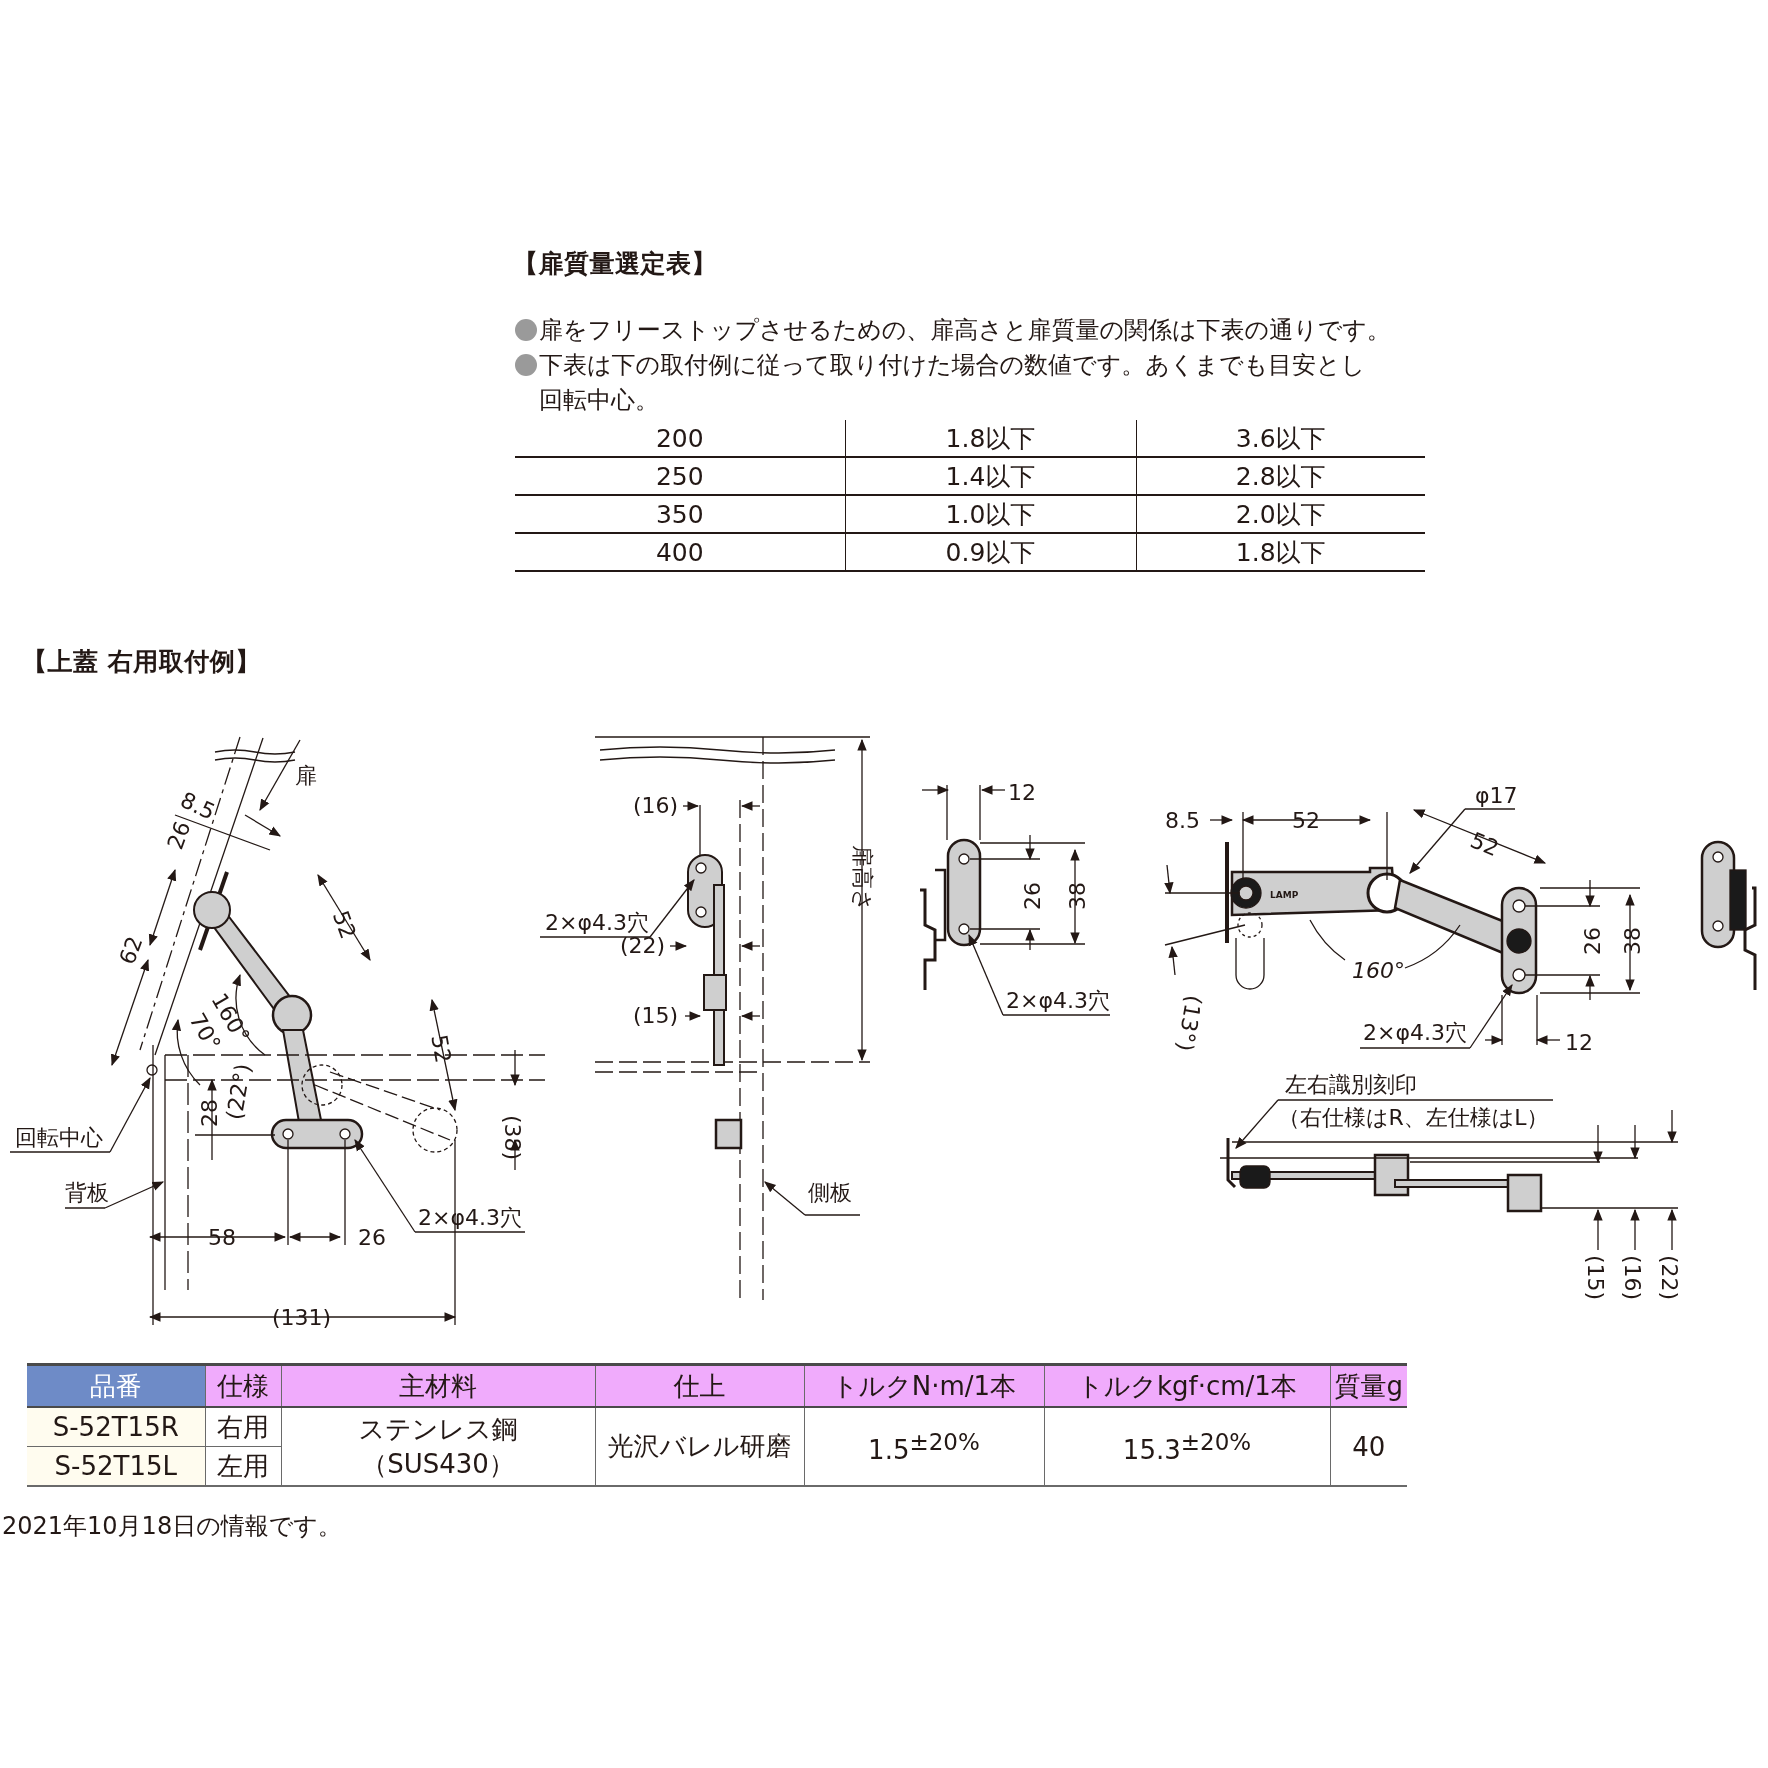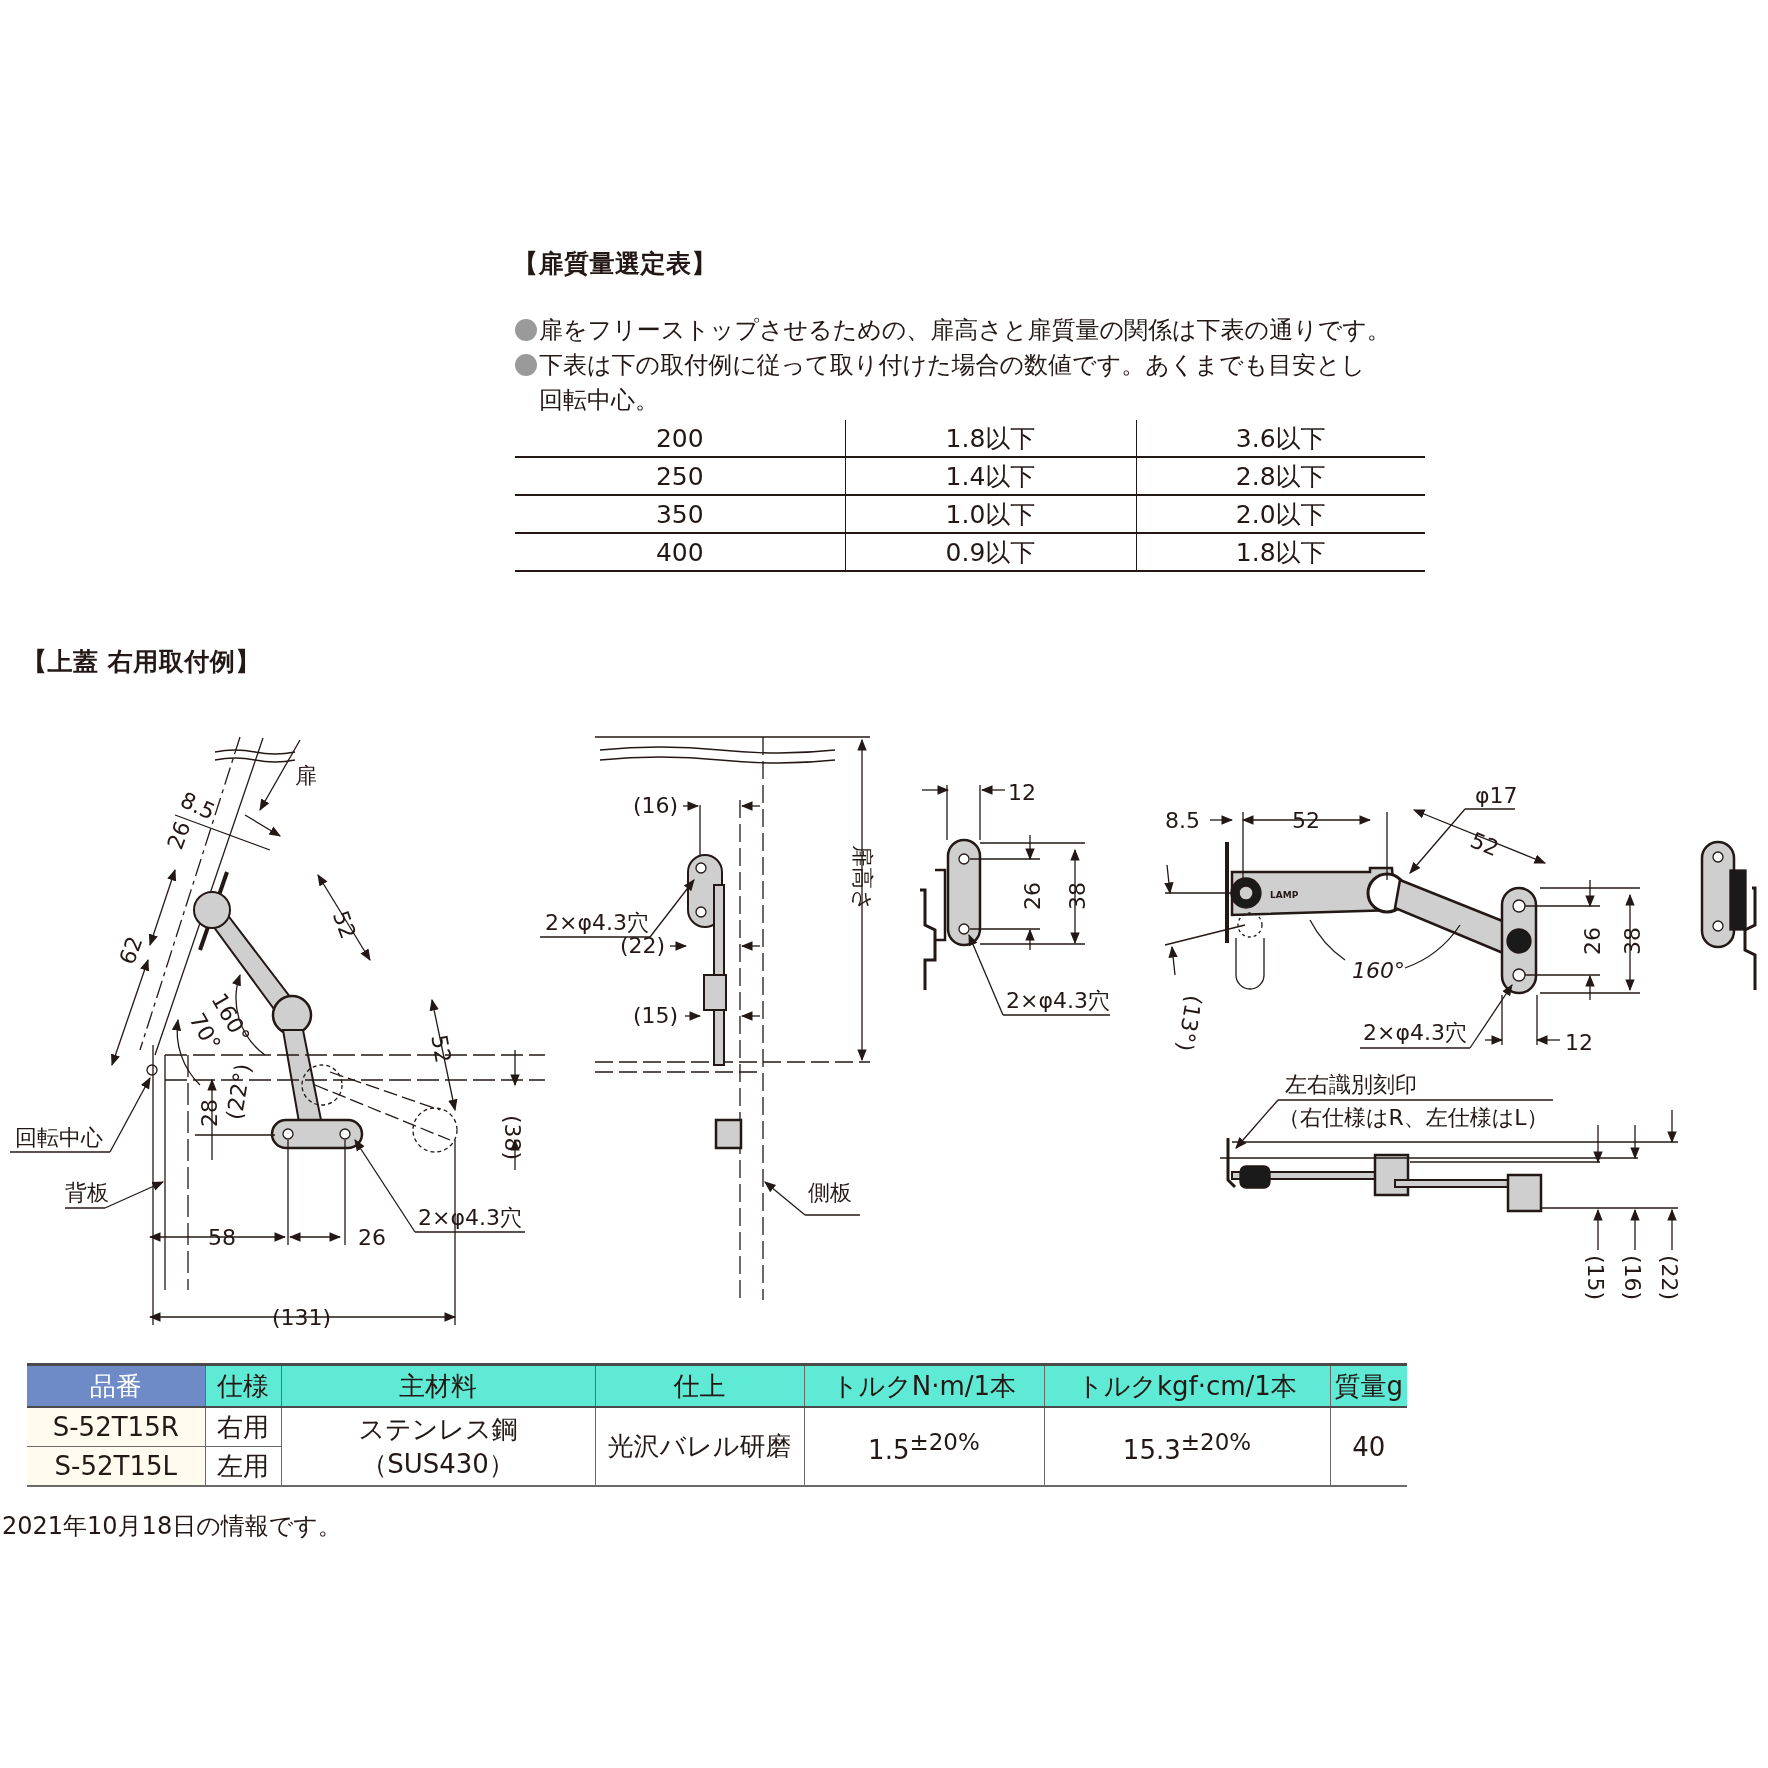--- a/index.html
+++ b/index.html
@@ -12,21 +12,21 @@
 
   
   table.wt { position:absolute; left:515px; top:420px; width:910px; border-collapse:collapse; font-size:25px; }
   table.wt th, table.wt td { text-align:center; height:36px; padding:0; border-bottom:2px solid #231815; font-weight:normal; }
   table.wt tr:first-child th { border-top:2px solid #231815; }
   table.wt th + th, table.wt td + td { border-left:1.5px solid #231815; }
   table.wt col.c1 { width:330px; } table.wt col.c2 { width:291px; }
 
   
   table.pt { position:absolute; left:27px; top:1363px; width:1380px; border-collapse:collapse; font-size:26px; }
-  table.pt th { background:#5eead4; font-weight:normal; height:40px; border-top:3px solid #4a4a4a; border-bottom:2.5px solid #4a4a4a; padding:0; }
+  table.pt th { background:#f0abfc; font-weight:normal; height:40px; border-top:3px solid #4a4a4a; border-bottom:2.5px solid #4a4a4a; padding:0; }
   table.pt th.pn { background:#6e8bc7; color:#ffffff; }
   table.pt td { text-align:center; height:38px; padding:0; border-bottom:1.5px solid #6a6a6a; }
   table.pt th + th, table.pt td + td, table.pt td.divl { border-left:1.5px solid #6a6a6a; }
   table.pt td.pn { background:#fffcef; }
   table.pt tr:last-child td, table.pt td.tall { border-bottom:2.5px solid #6a6a6a; }
   sup.tol { font-size:23px; vertical-align:9px; }
 
   .drawing { position:absolute; left:0; top:700px; width:1768px; height:640px; }
   .drawing text { font-family:"DejaVu Sans", "Liberation Sans", sans-serif; fill:#231815; }
   .footer { font-size:24px; white-space:nowrap; }

